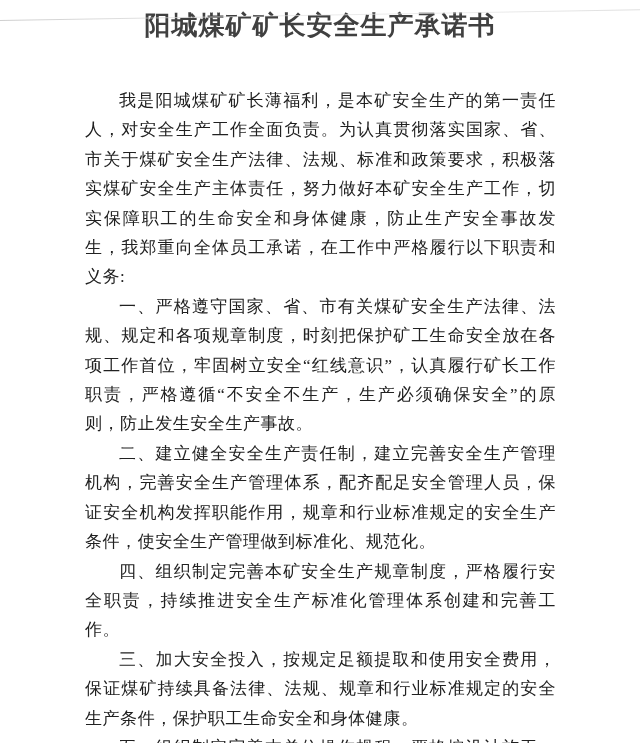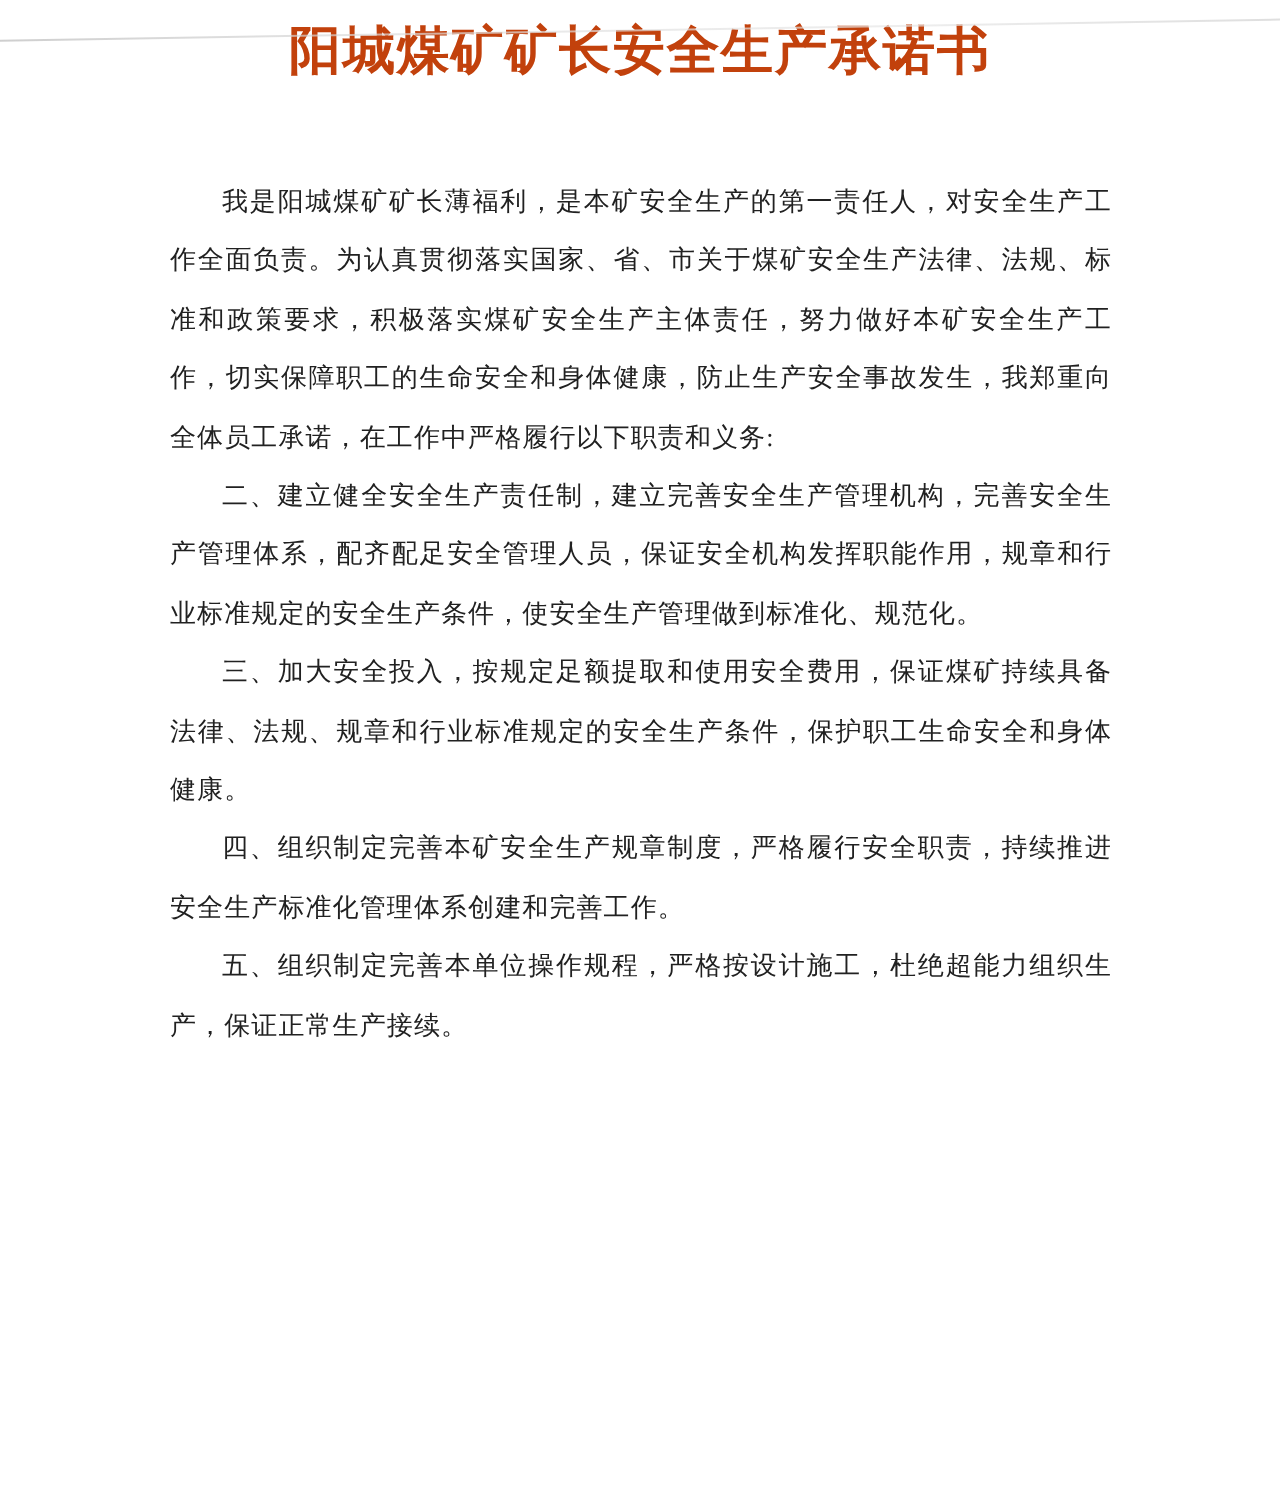--- a/index.html
+++ b/index.html
@@ -34,43 +34,44 @@
     height: 100%;
   }
   .doc-title {
     margin: 8px 0 0 0;
     padding: 0;
     text-align: center;
     font-size: 26px;
     line-height: 36px;
     font-weight: bold;
     letter-spacing: 1px;
-    color: #c2410c;
+    color: #404040;
   }
   .content {
     margin: 42px 84px 0 85px;
   }
   p.para {
     margin: 0;
     padding: 0;
-    font-size: 13px;
+    font-size: 17px;
     line-height: 29.4px;
     letter-spacing: 0.55px;
     text-align: justify;
     text-indent: 2em;
     color: #212121;
     word-break: break-all;
   }
 </style>
 </head>
 <body>
 
 <div class="page">
   <div class="scan-artifact"></div>
   <h1 class="doc-title">阳城煤矿矿长安全生产承诺书</h1>
   <div class="content">
       <p class="para">我是阳城煤矿矿长薄福利，是本矿安全生产的第一责任人，对安全生产工作全面负责。为认真贯彻落实国家、省、市关于煤矿安全生产法律、法规、标准和政策要求，积极落实煤矿安全生产主体责任，努力做好本矿安全生产工作，切实保障职工的生命安全和身体健康，防止生产安全事故发生，我郑重向全体员工承诺，在工作中严格履行以下职责和义务:</p>
+      <p class="para">一、严格遵守国家、省、市有关煤矿安全生产法律、法规、规定和各项规章制度，时刻把保护矿工生命安全放在各项工作首位，牢固树立安全“红线意识”，认真履行矿长工作职责，严格遵循“不安全不生产，生产必须确保安全”的原则，防止发生安全生产事故。</p>
       <p class="para">二、建立健全安全生产责任制，建立完善安全生产管理机构，完善安全生产管理体系，配齐配足安全管理人员，保证安全机构发挥职能作用，规章和行业标准规定的安全生产条件，使安全生产管理做到标准化、规范化。</p>
+      <p class="para">四、组织制定完善本矿安全生产规章制度，严格履行安全职责，持续推进安全生产标准化管理体系创建和完善工作。</p>
       <p class="para">三、加大安全投入，按规定足额提取和使用安全费用，保证煤矿持续具备法律、法规、规章和行业标准规定的安全生产条件，保护职工生命安全和身体健康。</p>
-      <p class="para">四、组织制定完善本矿安全生产规章制度，严格履行安全职责，持续推进安全生产标准化管理体系创建和完善工作。</p>
       <p class="para">五、组织制定完善本单位操作规程，严格按设计施工，杜绝超能力组织生产，保证正常生产接续。</p>
     </div>
 </div>
 
 </body></html>

